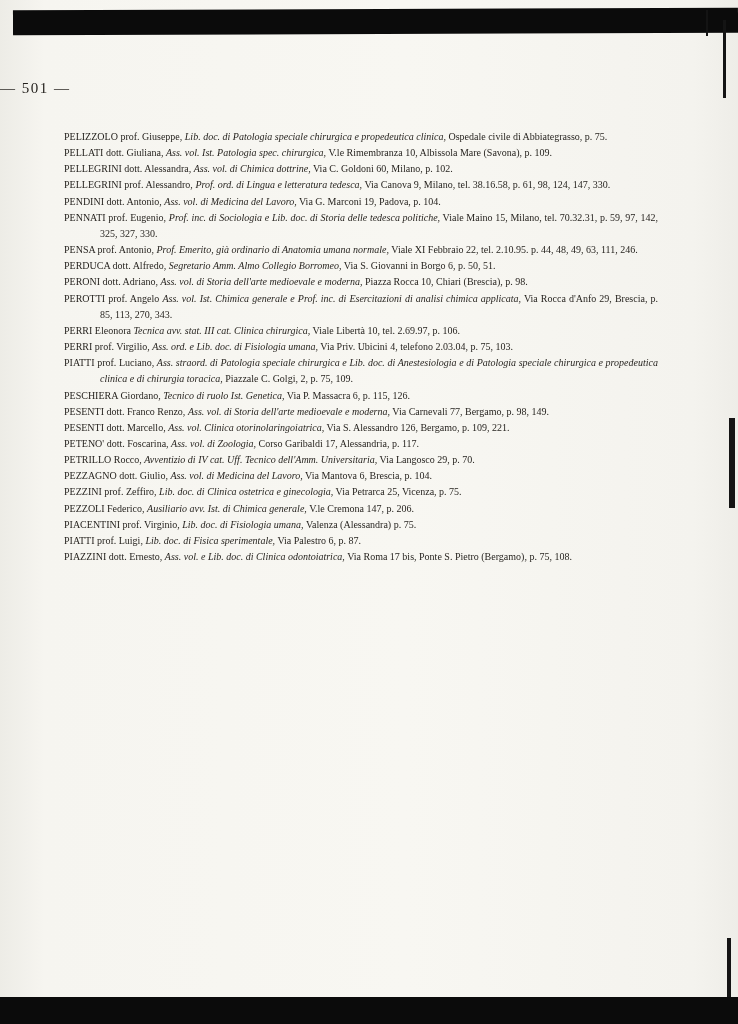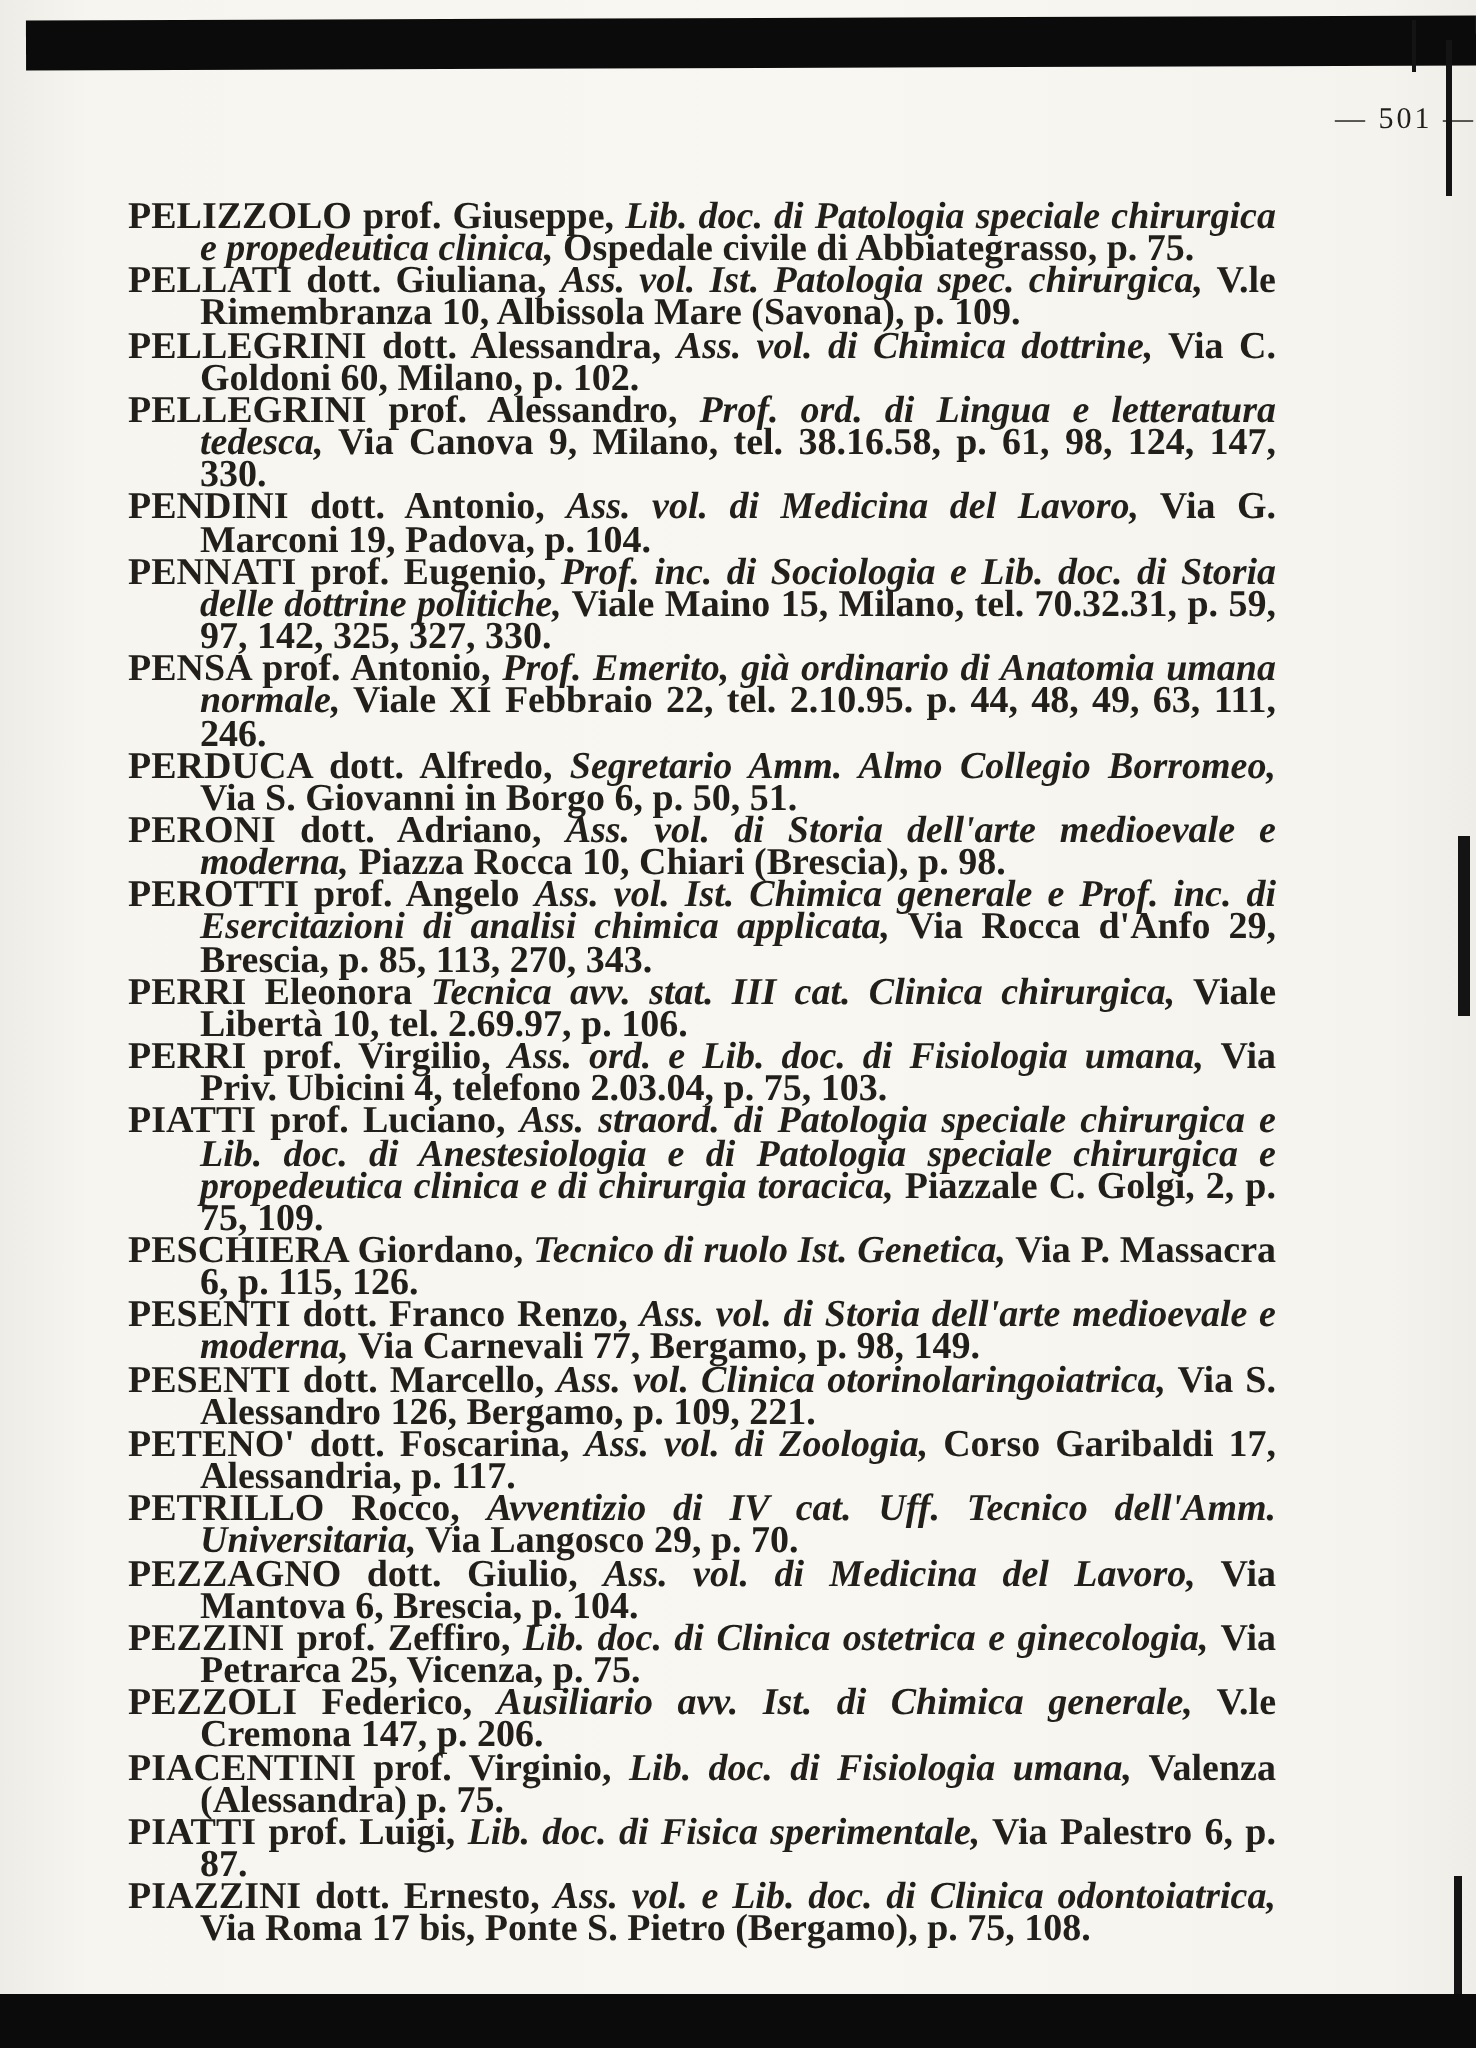--- a/index.html
+++ b/index.html
@@ -26,31 +26,30 @@
     bottom: 0; left: 0; right: 0;
     height: 27px;
     background: #0b0b0b;
   }
   .edge-mark { position: absolute; background: #141414; }
   .mark-a { right: 12px; top: 20px;  width: 3px; height: 78px; }
   .mark-b { right: 30px; top: 10px;  width: 2px; height: 26px; }
   .mark-c { right: 3px;  top: 418px; width: 6px; height: 90px; }
   .mark-d { right: 7px;  top: 938px; width: 4px; height: 62px; }
   .page-number {
-    padding-top: 52px;
-    text-align: right;
+    padding-top: 80px;
+    text-align: left;
     font-size: 15px;
     letter-spacing: 1.5px;
   }
   .entries {
-    margin: 32px 100px 0 64px;
-    font-size: 19px;
+    margin: 32px 80px 0 64px;
+    font-size: 10px;
     line-height: 16.15px;
     text-align: justify;
-    font-weight: bold;
   }
   .entry {
     margin: 0;
     padding-left: 36px;
     text-indent: -36px;
   }
   .it { font-style: italic; }
 </style>
 </head>
 <body>
@@ -63,21 +62,21 @@
   <div class="edge-mark mark-d"></div>
 
   <div class="page-number">— 501 —</div>
 
   <div class="entries">
       <p class="entry"><span>PELIZZOLO prof. Giuseppe, </span><span class="it">Lib. doc. di Patologia speciale chirurgica e propedeutica clinica,</span><span> Ospedale civile di Abbiategrasso, p. 75.</span></p>
       <p class="entry"><span>PELLATI dott. Giuliana, </span><span class="it">Ass. vol. Ist. Patologia spec. chirurgica,</span><span> V.le Rimembranza 10, Albissola Mare (Savona), p. 109.</span></p>
       <p class="entry"><span>PELLEGRINI dott. Alessandra, </span><span class="it">Ass. vol. di Chimica dottrine,</span><span> Via C. Goldoni 60, Milano, p. 102.</span></p>
       <p class="entry"><span>PELLEGRINI prof. Alessandro, </span><span class="it">Prof. ord. di Lingua e letteratura tedesca,</span><span> Via Canova 9, Milano, tel. 38.16.58, p. 61, 98, 124, 147, 330.</span></p>
       <p class="entry"><span>PENDINI dott. Antonio, </span><span class="it">Ass. vol. di Medicina del Lavoro,</span><span> Via G. Marconi 19, Padova, p. 104.</span></p>
-      <p class="entry"><span>PENNATI prof. Eugenio, </span><span class="it">Prof. inc. di Sociologia e Lib. doc. di Storia delle dottrine politiche,</span><span> Viale Maino 15, Milano, tel. 70.32.31, p. 59, 97, 142, 325, 327, 330.</span></p>
+      <p class="entry"><span>PENNATI prof. Eugenio, </span><span class="it">Prof. inc. di Sociologia e Lib. doc. di Storia delle tedesca politiche,</span><span> Viale Maino 15, Milano, tel. 70.32.31, p. 59, 97, 142, 325, 327, 330.</span></p>
       <p class="entry"><span>PENSA prof. Antonio, </span><span class="it">Prof. Emerito, già ordinario di Anatomia umana normale,</span><span> Viale XI Febbraio 22, tel. 2.10.95. p. 44, 48, 49, 63, 111, 246.</span></p>
       <p class="entry"><span>PERDUCA dott. Alfredo, </span><span class="it">Segretario Amm. Almo Collegio Borromeo,</span><span> Via S. Giovanni in Borgo 6, p. 50, 51.</span></p>
       <p class="entry"><span>PERONI dott. Adriano, </span><span class="it">Ass. vol. di Storia dell'arte medioevale e moderna,</span><span> Piazza Rocca 10, Chiari (Brescia), p. 98.</span></p>
       <p class="entry"><span>PEROTTI prof. Angelo </span><span class="it">Ass. vol. Ist. Chimica generale e Prof. inc. di Esercitazioni di analisi chimica applicata,</span><span> Via Rocca d'Anfo 29, Brescia, p. 85, 113, 270, 343.</span></p>
       <p class="entry"><span>PERRI Eleonora </span><span class="it">Tecnica avv. stat. III cat. Clinica chirurgica,</span><span> Viale Libertà 10, tel. 2.69.97, p. 106.</span></p>
       <p class="entry"><span>PERRI prof. Virgilio, </span><span class="it">Ass. ord. e Lib. doc. di Fisiologia umana,</span><span> Via Priv. Ubicini 4, telefono 2.03.04, p. 75, 103.</span></p>
       <p class="entry"><span>PIATTI prof. Luciano, </span><span class="it">Ass. straord. di Patologia speciale chirurgica e Lib. doc. di Anestesiologia e di Patologia speciale chirurgica e propedeutica clinica e di chirurgia toracica,</span><span> Piazzale C. Golgi, 2, p. 75, 109.</span></p>
       <p class="entry"><span>PESCHIERA Giordano, </span><span class="it">Tecnico di ruolo Ist. Genetica,</span><span> Via P. Massacra 6, p. 115, 126.</span></p>
       <p class="entry"><span>PESENTI dott. Franco Renzo, </span><span class="it">Ass. vol. di Storia dell'arte medioevale e moderna,</span><span> Via Carnevali 77, Bergamo, p. 98, 149.</span></p>
       <p class="entry"><span>PESENTI dott. Marcello, </span><span class="it">Ass. vol. Clinica otorinolaringoiatrica,</span><span> Via S. Alessandro 126, Bergamo, p. 109, 221.</span></p>

